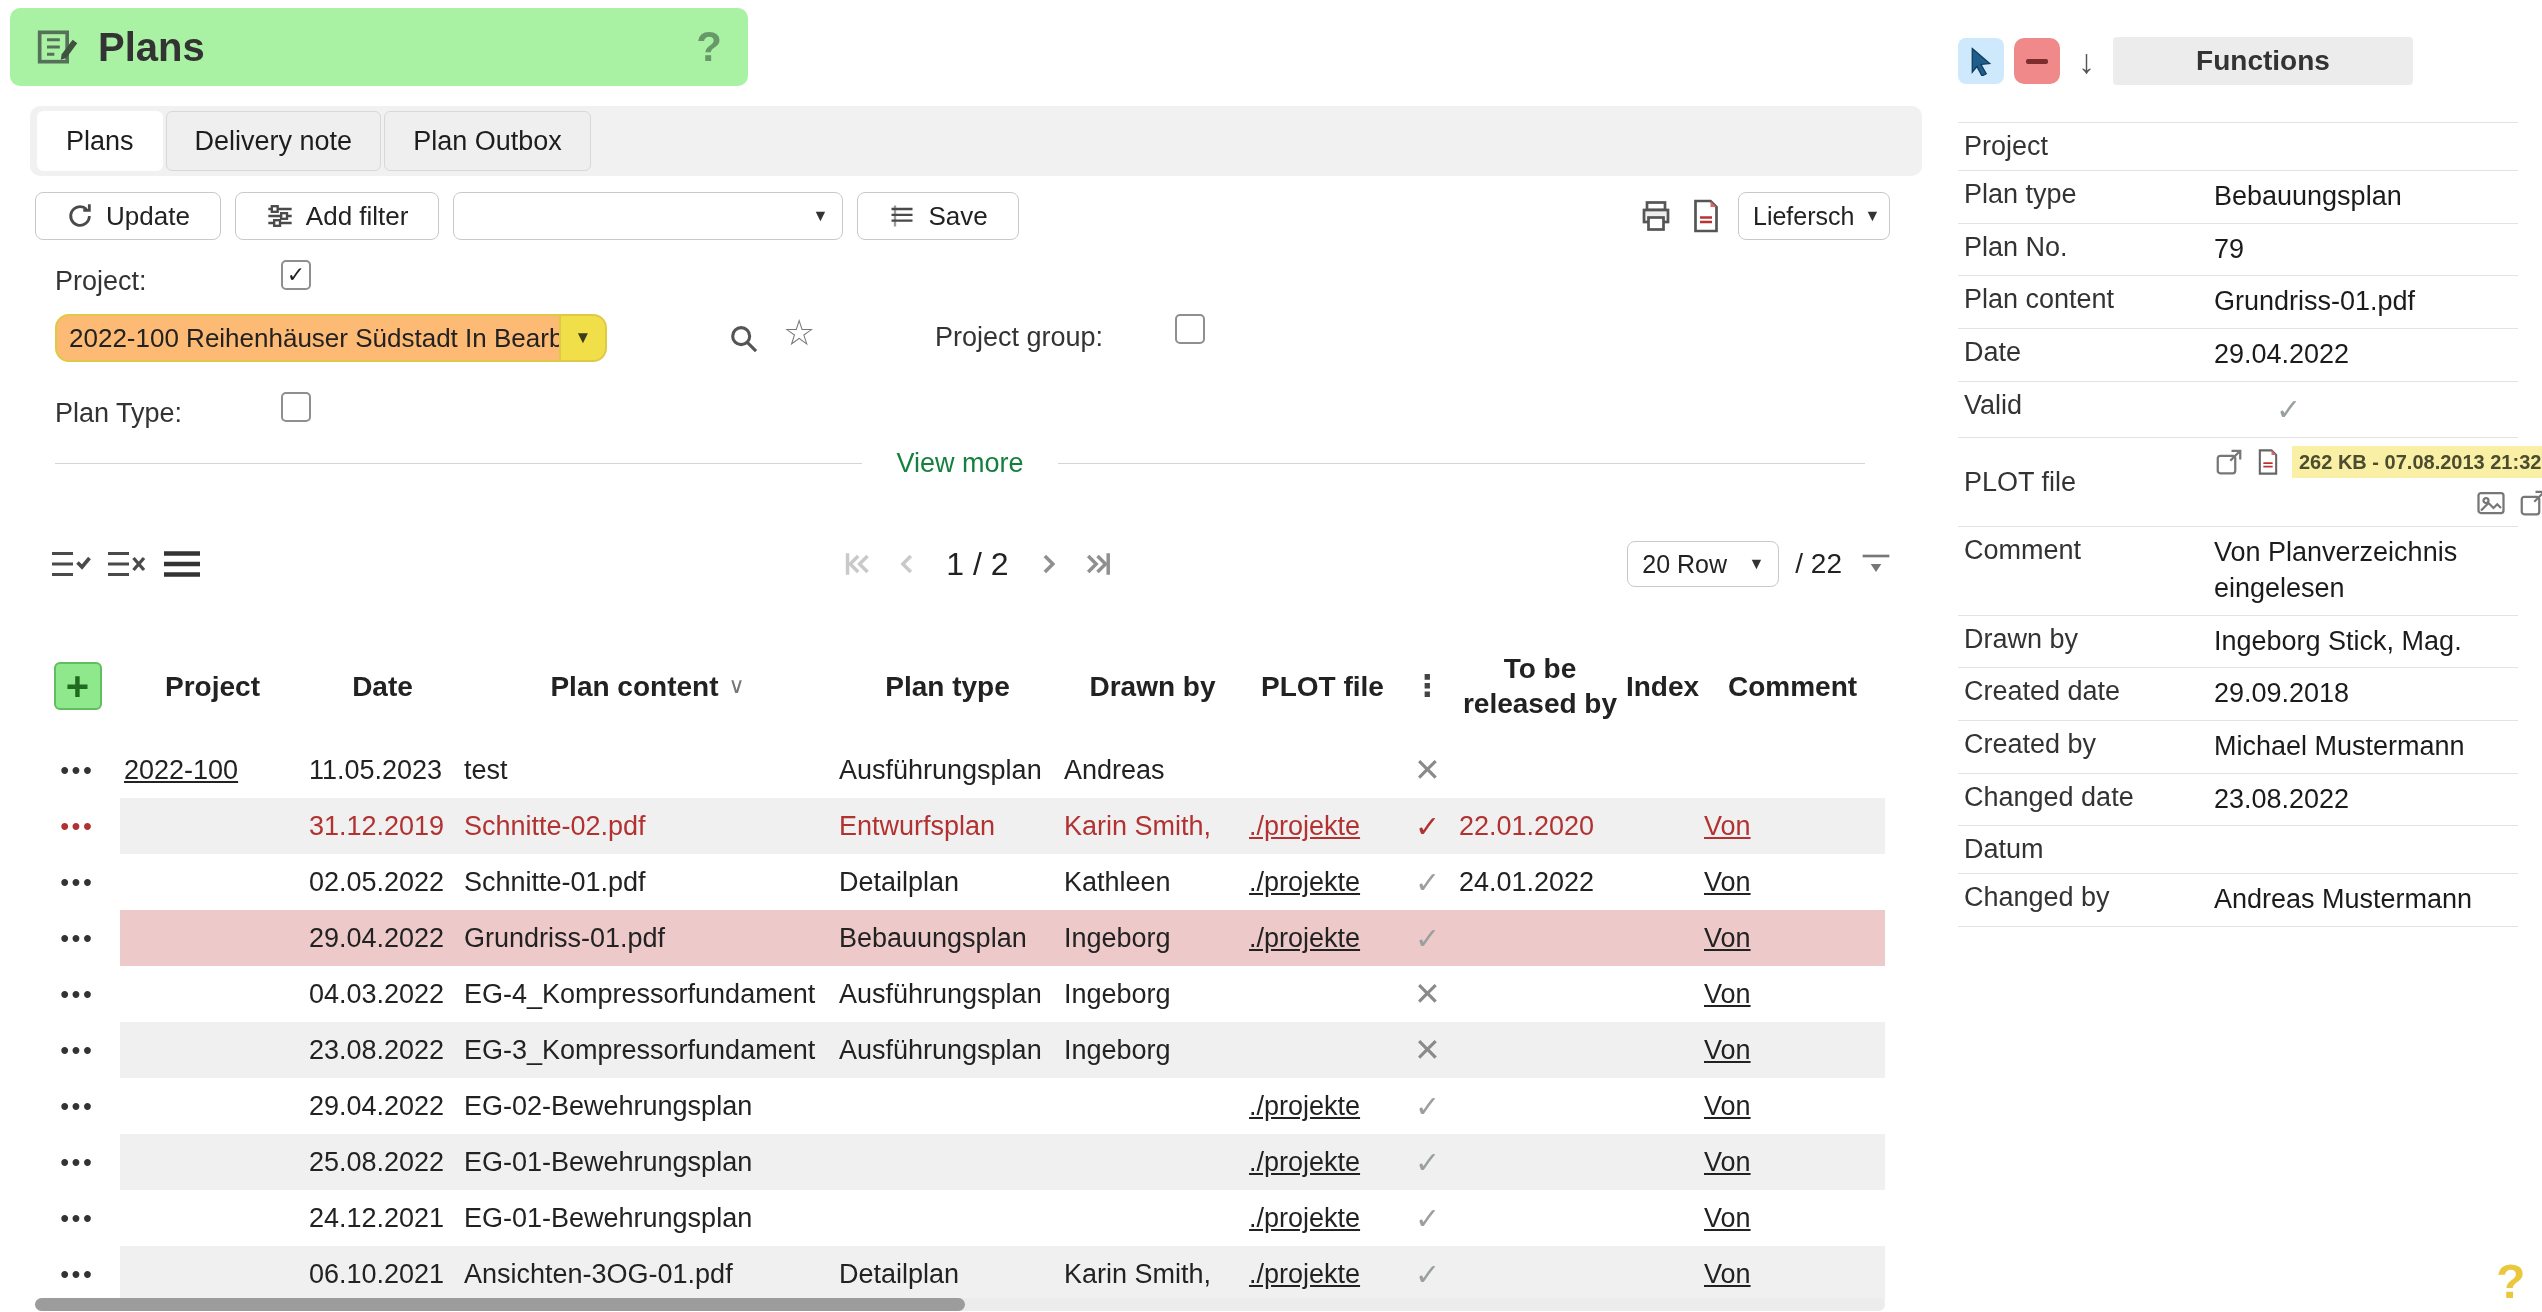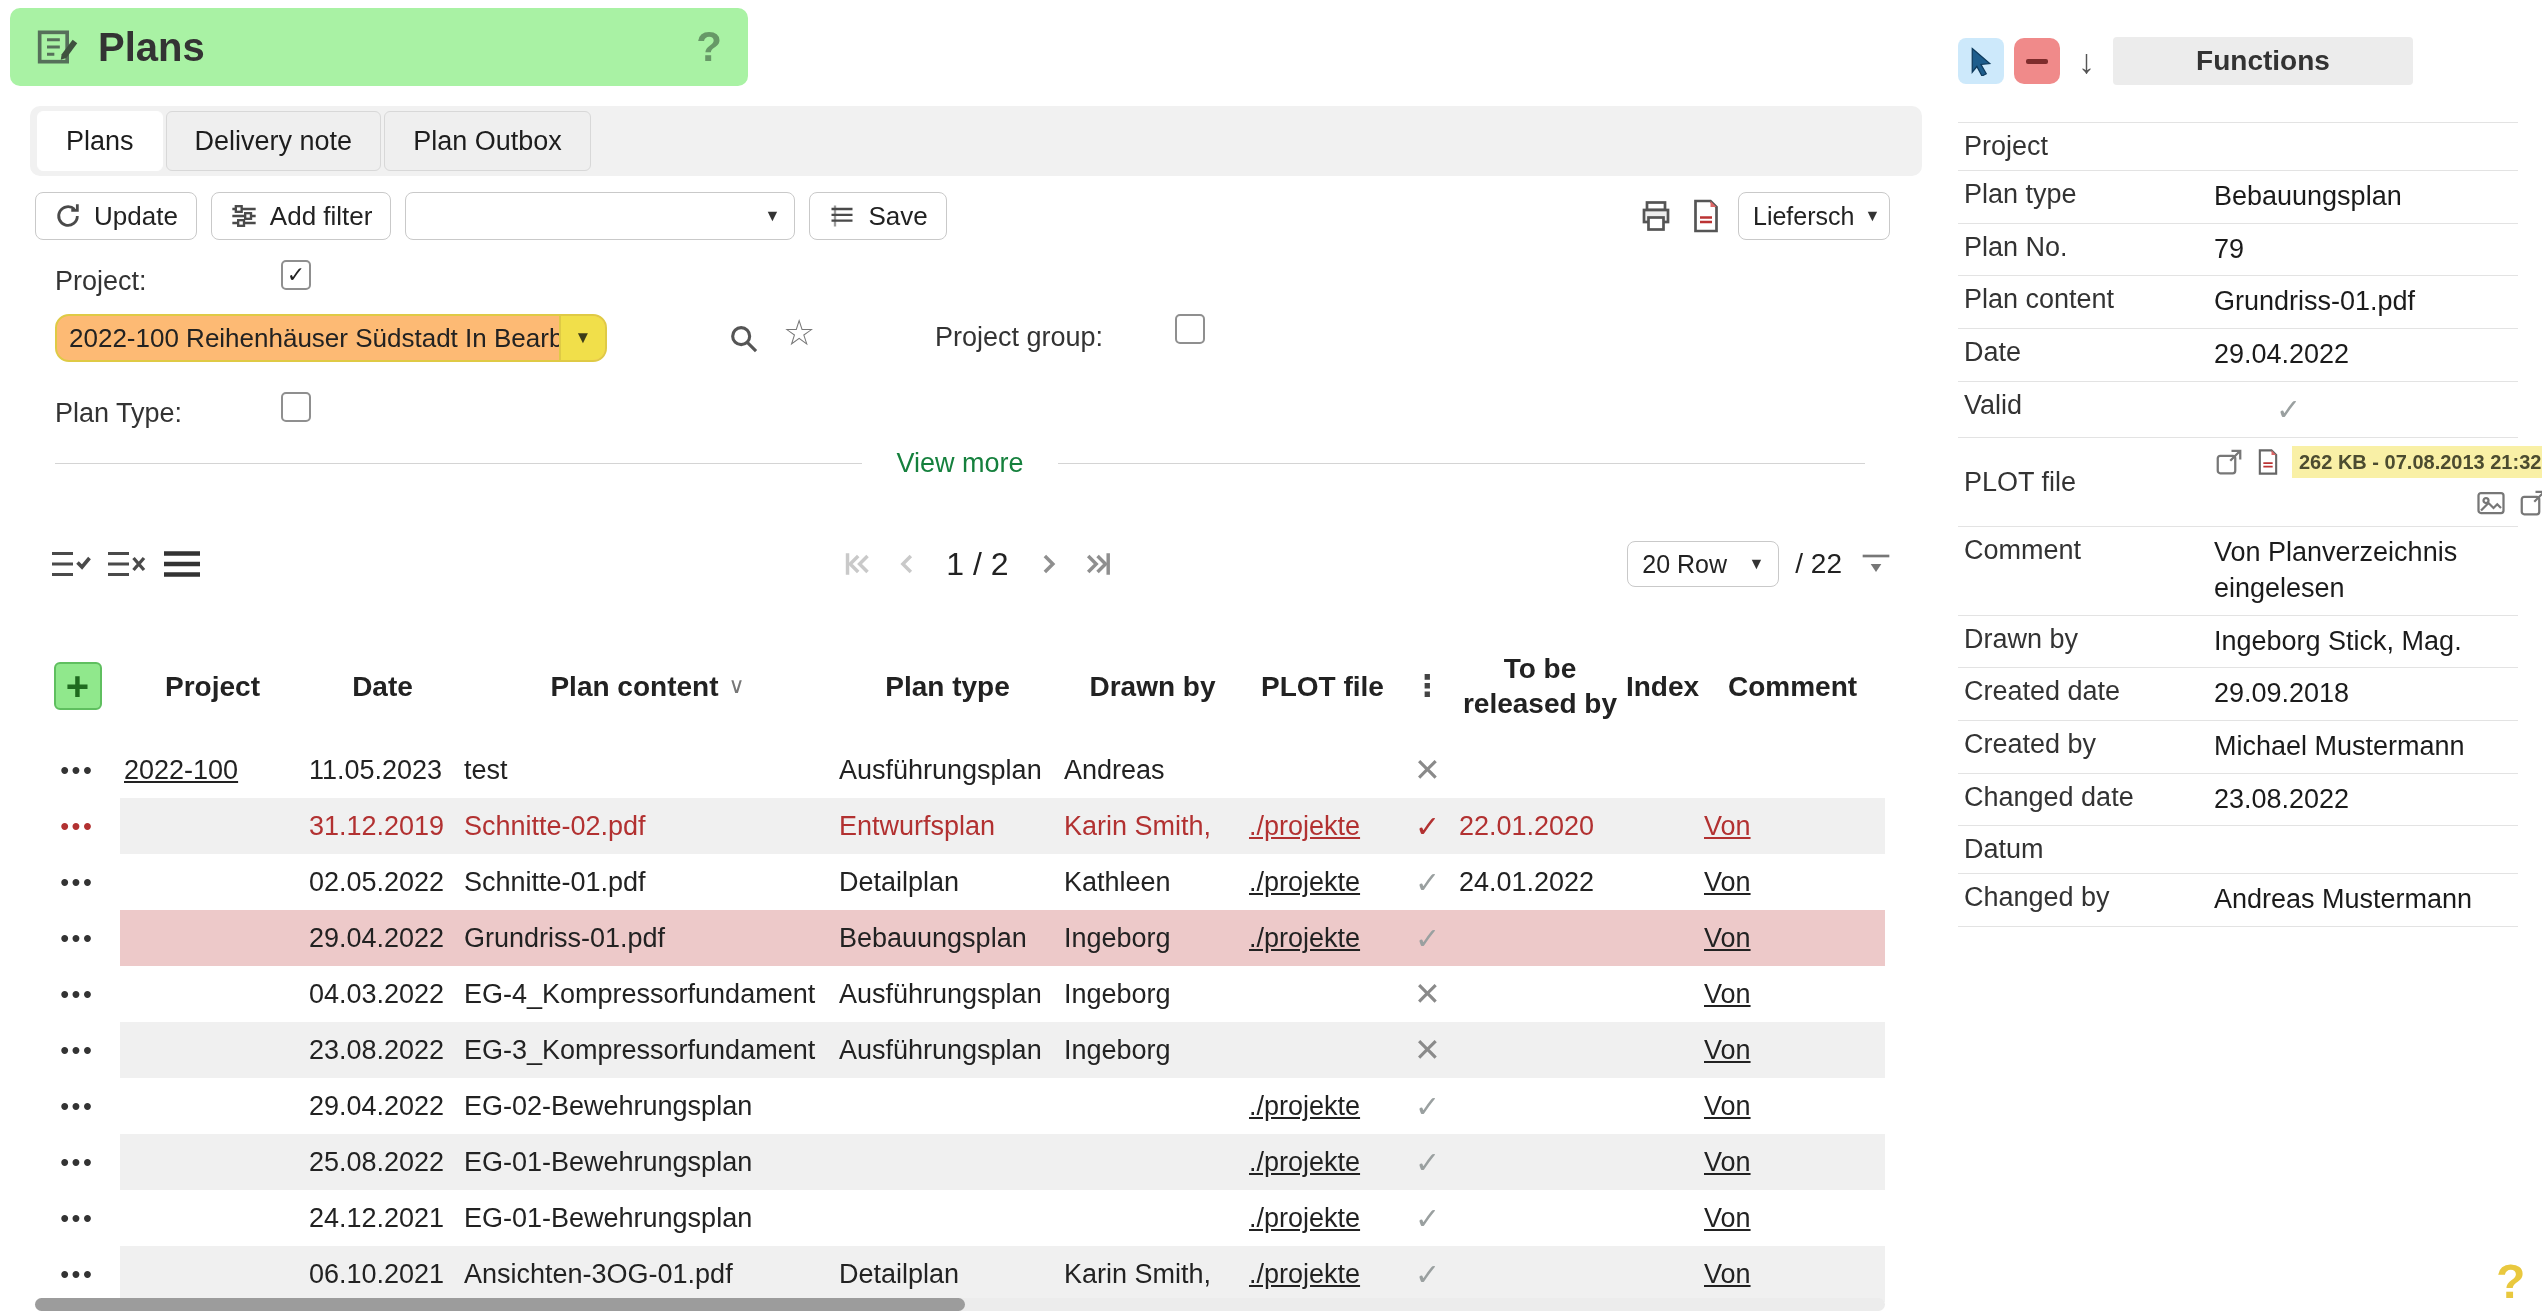--- a/index.html
+++ b/index.html
@@ -15,21 +15,21 @@
   
   #tabbar{position:absolute;left:30px;top:106px;width:1892px;height:70px;background:#f1f1f1;
     border-radius:10px;display:flex;align-items:stretch;padding:5px 7px;gap:3px}
   .tab{display:flex;align-items:center;padding:0 28px;font-size:27px;color:#1d1d1d;
     background:#efefef;border:1px solid #d8d8d8;border-radius:6px;cursor:pointer}
   .tab.active{background:#fff;border-color:#fff}
 
   
   #toolbar{position:absolute;left:35px;top:190px;width:1885px;height:52px;display:flex;
     align-items:center;gap:14px;padding-right:30px}
-  .btn{display:inline-flex;align-items:center;gap:12px;height:48px;padding:0 18px;background:#fff;
+  .btn{display:inline-flex;align-items:center;gap:12px;height:48px;padding:0 30px;background:#fff;
     border:1px solid #c9c9c9;border-radius:8px;font-size:26px;color:#222;cursor:pointer}
   .select{display:inline-flex;align-items:center;justify-content:space-between;height:48px;
     background:#fff;border:1px solid #c9c9c9;border-radius:8px;padding:0 14px;font-size:25px;cursor:pointer}
   #preset-select{width:390px}
   #liefer-select{width:152px}
   .sel-caret{font-size:16px;color:#333;margin-left:10px}
   .spacer{flex:1}
   .tool-icon{display:inline-flex;align-items:center;cursor:pointer}
 
   

